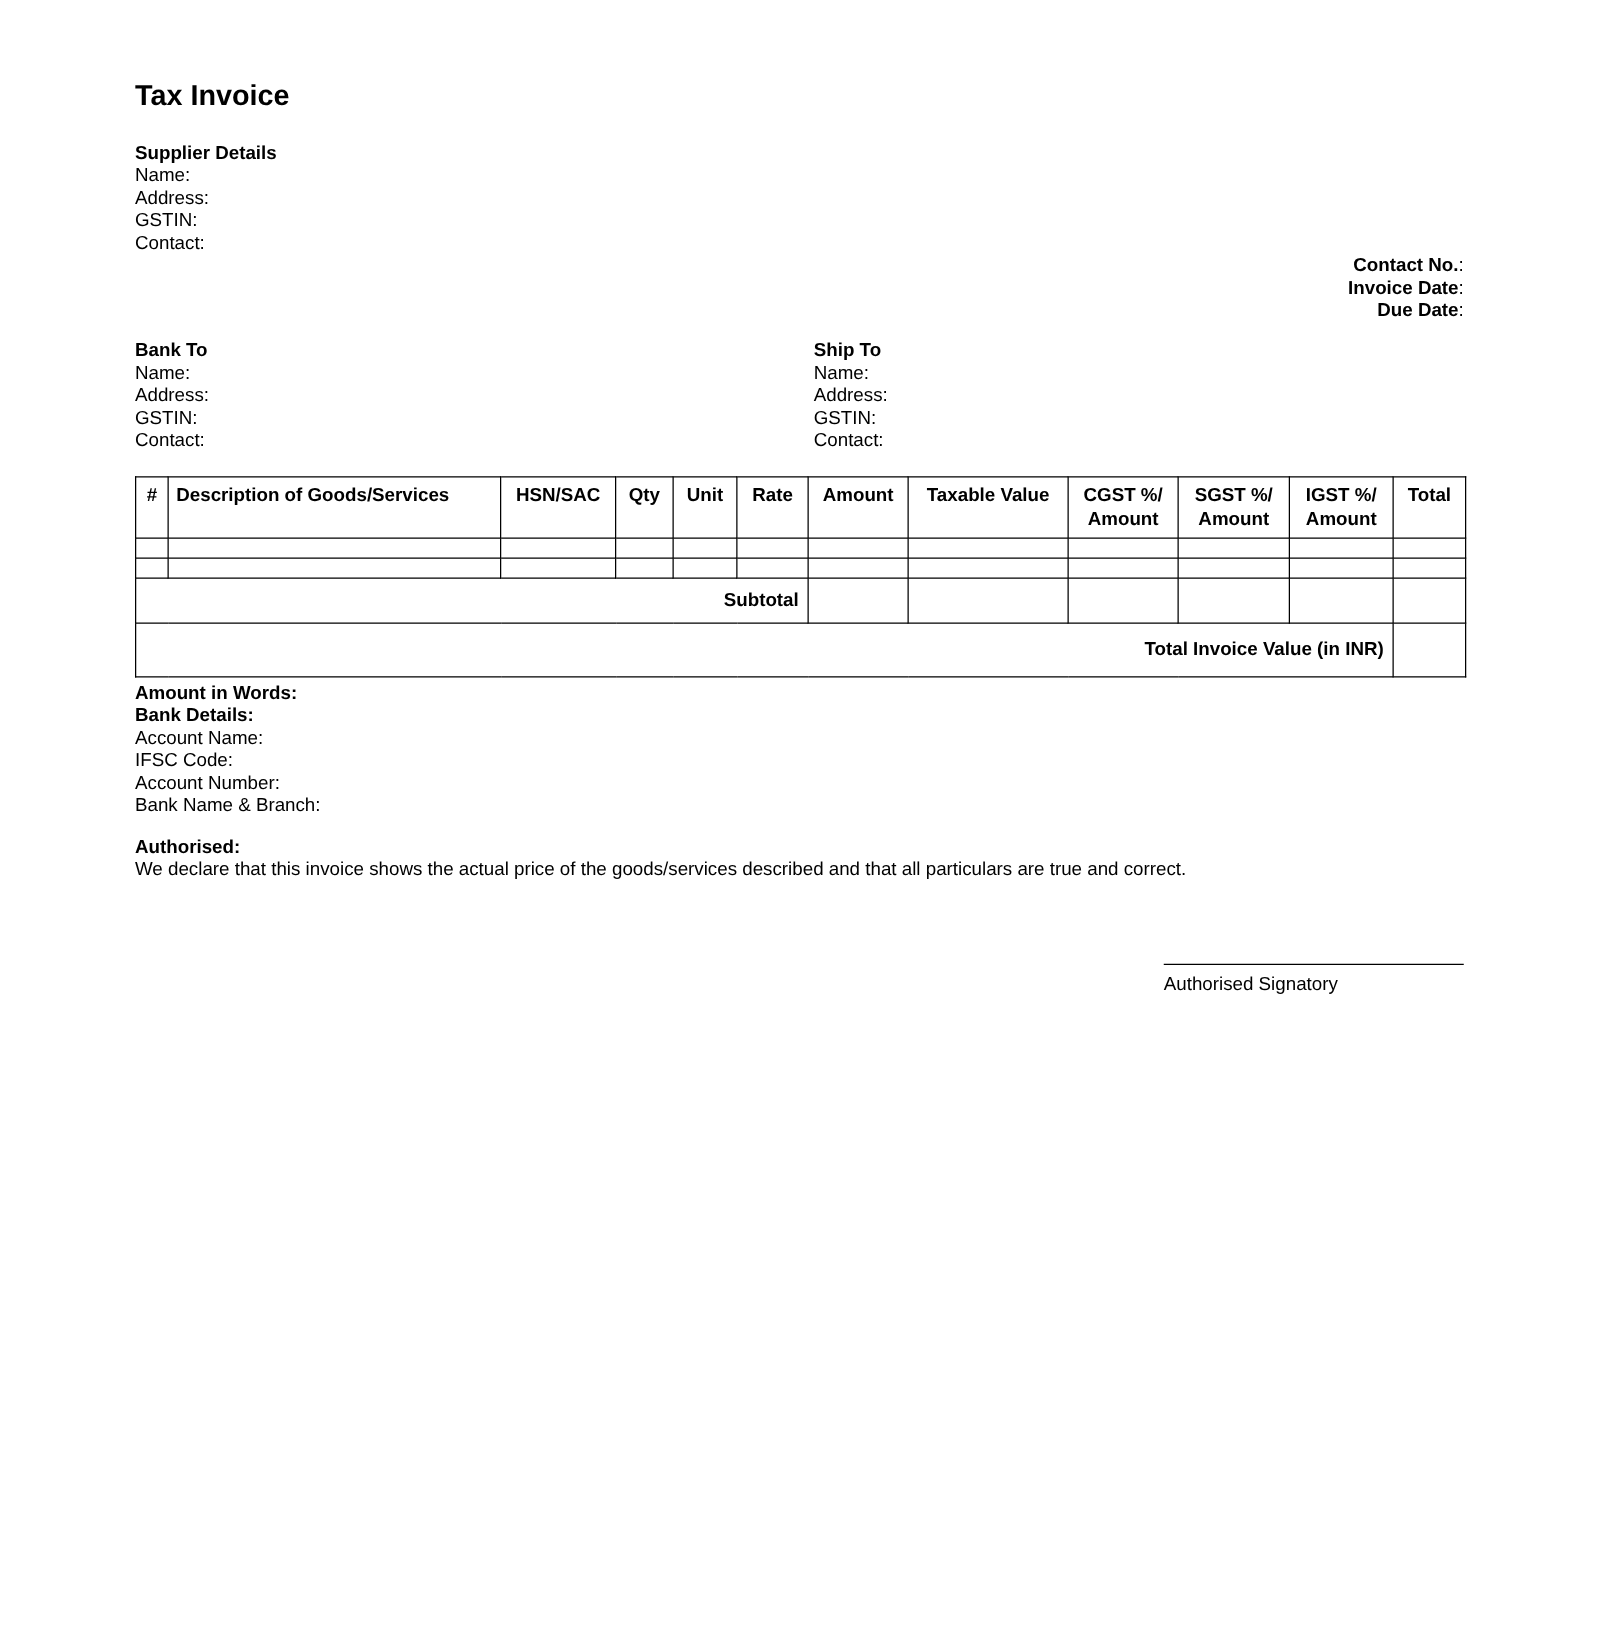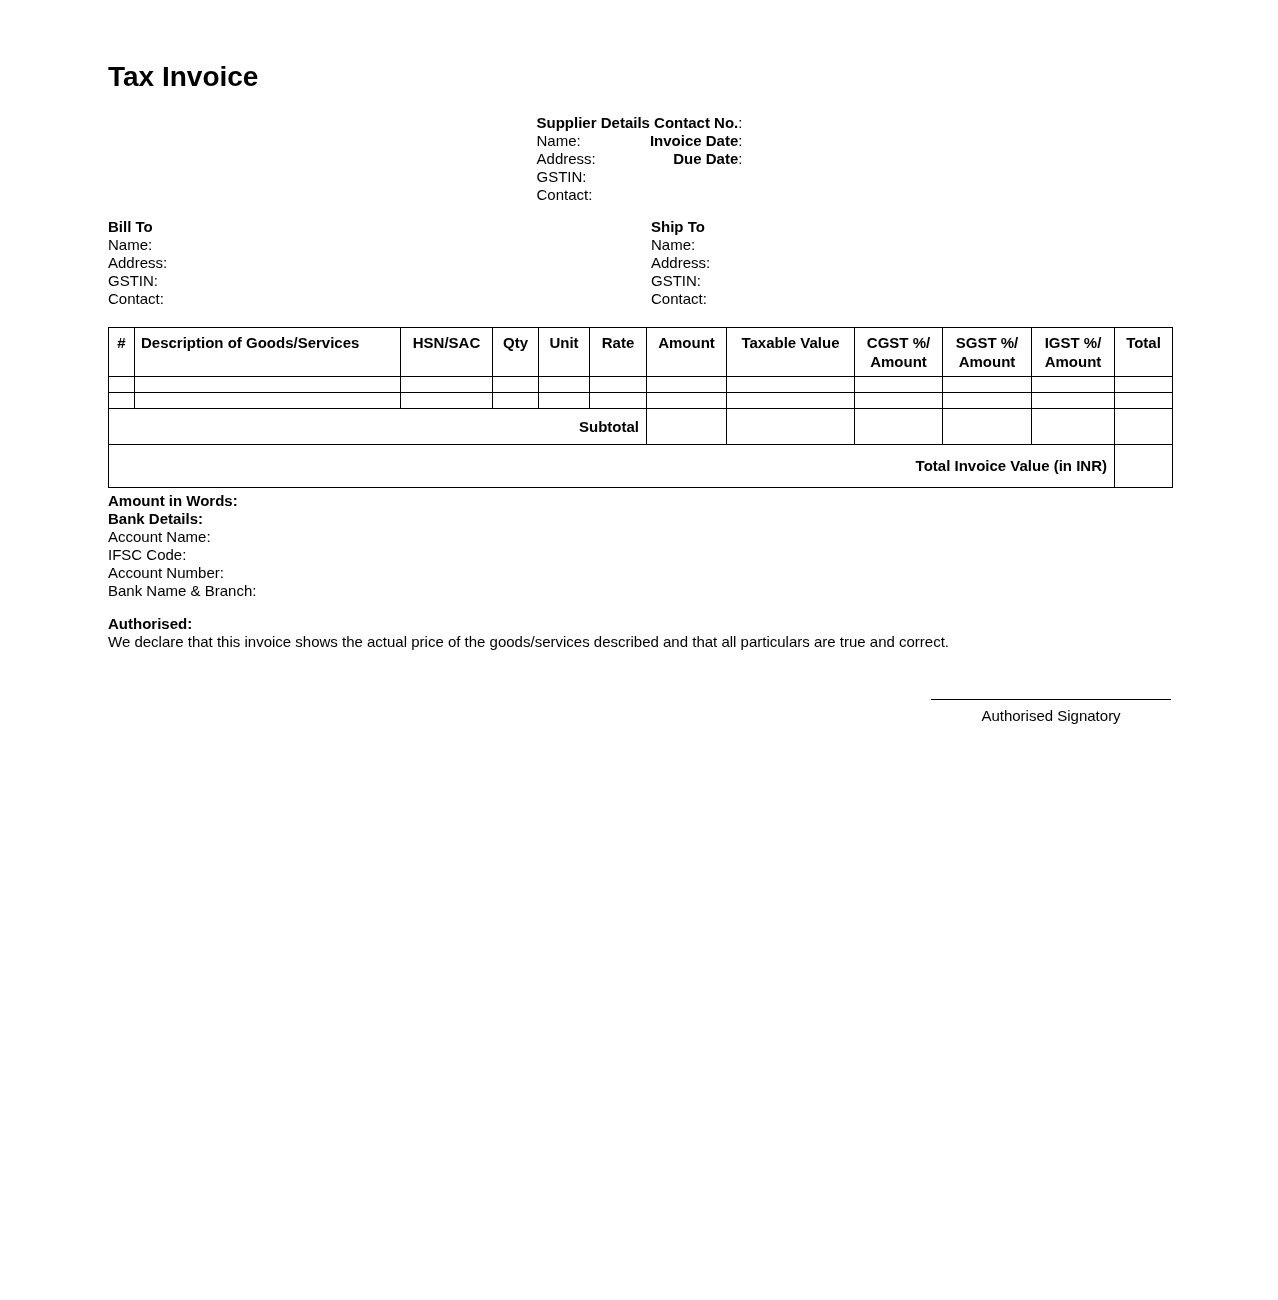--- a/index.html
+++ b/index.html
@@ -8,23 +8,23 @@
     width: 1278px;
     height: 1300px;
     font-family: "Liberation Sans", sans-serif;
     font-size: 15px;
     line-height: 18px;
     color: #000000;
     position: relative;
   }
   .page { padding: 63px 107px 0 108px; }
   .bold { font-weight: bold; }
-  .page-title { font-size: 28px; line-height: 27px; font-weight: bold; }
-
-  .header-row { display: flex; justify-content: center; margin-top: 24px; }
+  .page-title { font-size: 23px; line-height: 27px; font-weight: bold; }
+
+  .header-row { display: flex; justify-content: flex-end; margin-top: 24px; flex-direction: column; }
   .meta-block { text-align: right; }
   .meta-row .colon { font-weight: normal; }
 
   .parties-row { display: flex; margin-top: 14px; }
   .party-left { width: 543px; }
 
   table.items {
     border-collapse: collapse;
     table-layout: fixed;
     width: 1064px;
@@ -49,24 +49,23 @@
     font-weight: bold;
     padding: 0 7px;
   }
   tr.total-row td { height: 43px; vertical-align: middle; }
 
   .amount-words { margin-top: 4px; font-weight: bold; }
   .bank-section { }
   .declaration-section { margin-top: 15px; }
 
   .signature-block {
-    margin-top: 48px;
+    margin-top: 66px;
     margin-left: auto;
     width: 240px;
-    text-align: center;
   }
   .signature-line { border-top: 1px solid #000000; height: 0; }
   .signature-label { padding-top: 7px; }
 </style>
 </head>
 <body>
 
 <div class="page">
 
   <h1 class="page-title">Tax Invoice</h1>
@@ -81,21 +80,21 @@
     </div>
     <div class="meta-block">
       <div class="meta-row"><span class="bold">Contact No.</span><span class="colon">:</span></div>
       <div class="meta-row"><span class="bold">Invoice Date</span><span class="colon">:</span></div>
       <div class="meta-row"><span class="bold">Due Date</span><span class="colon">:</span></div>
     </div>
   </div>
 
   <div class="parties-row">
     <div class="party-left">
-      <div class="bold">Bill To</div>
+      <div class="bold">Bank To</div>
       <div>Name:</div>
       <div>Address:</div>
       <div>GSTIN:</div>
       <div>Contact:</div>
     </div>
     <div>
       <div class="bold">Ship To</div>
       <div>Name:</div>
       <div>Address:</div>
       <div>GSTIN:</div>

